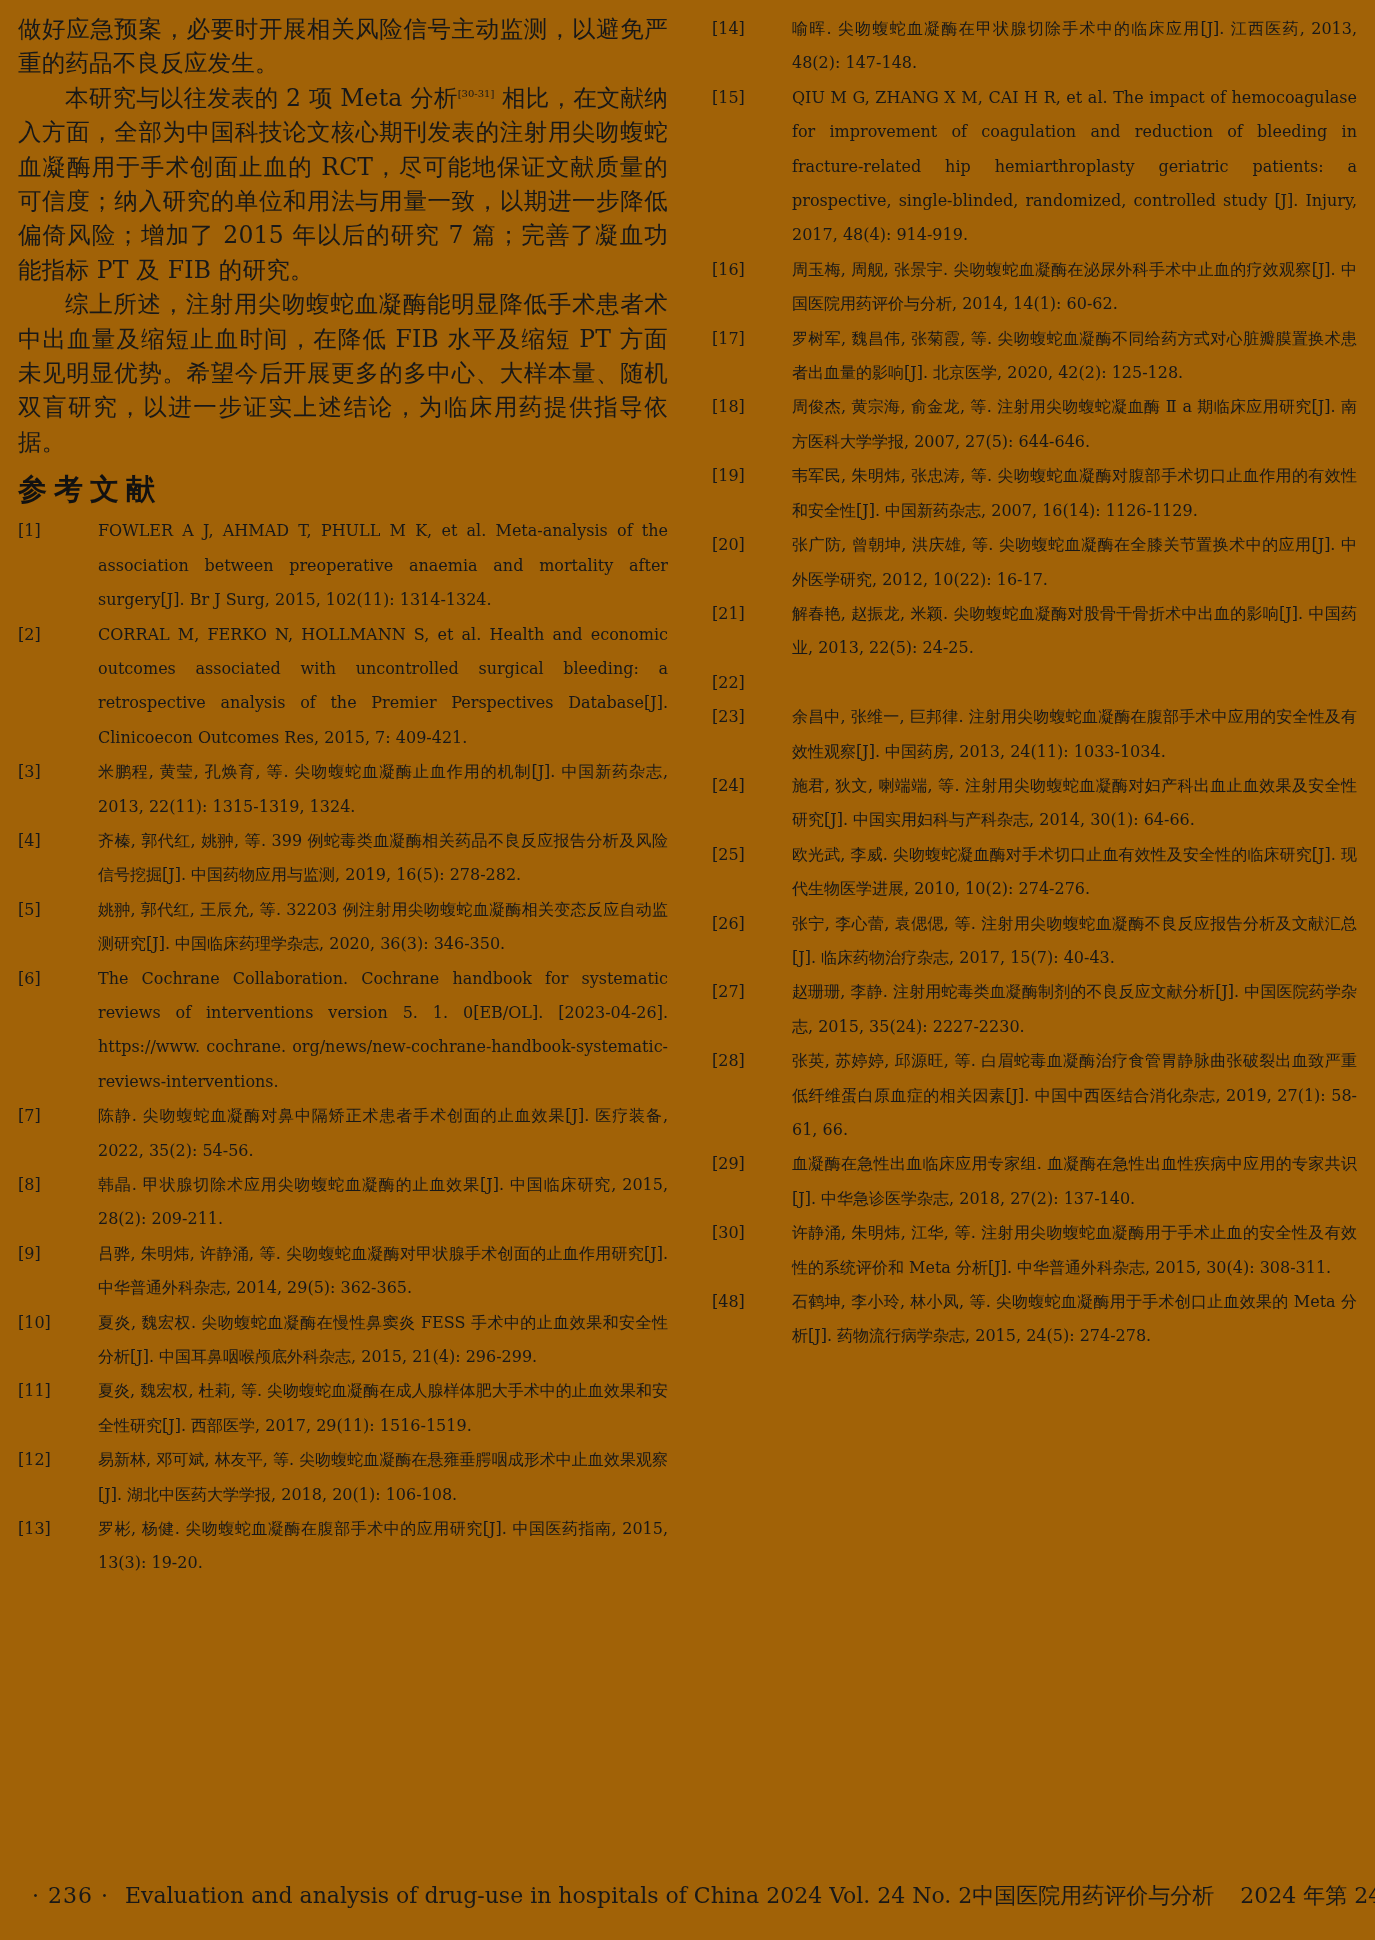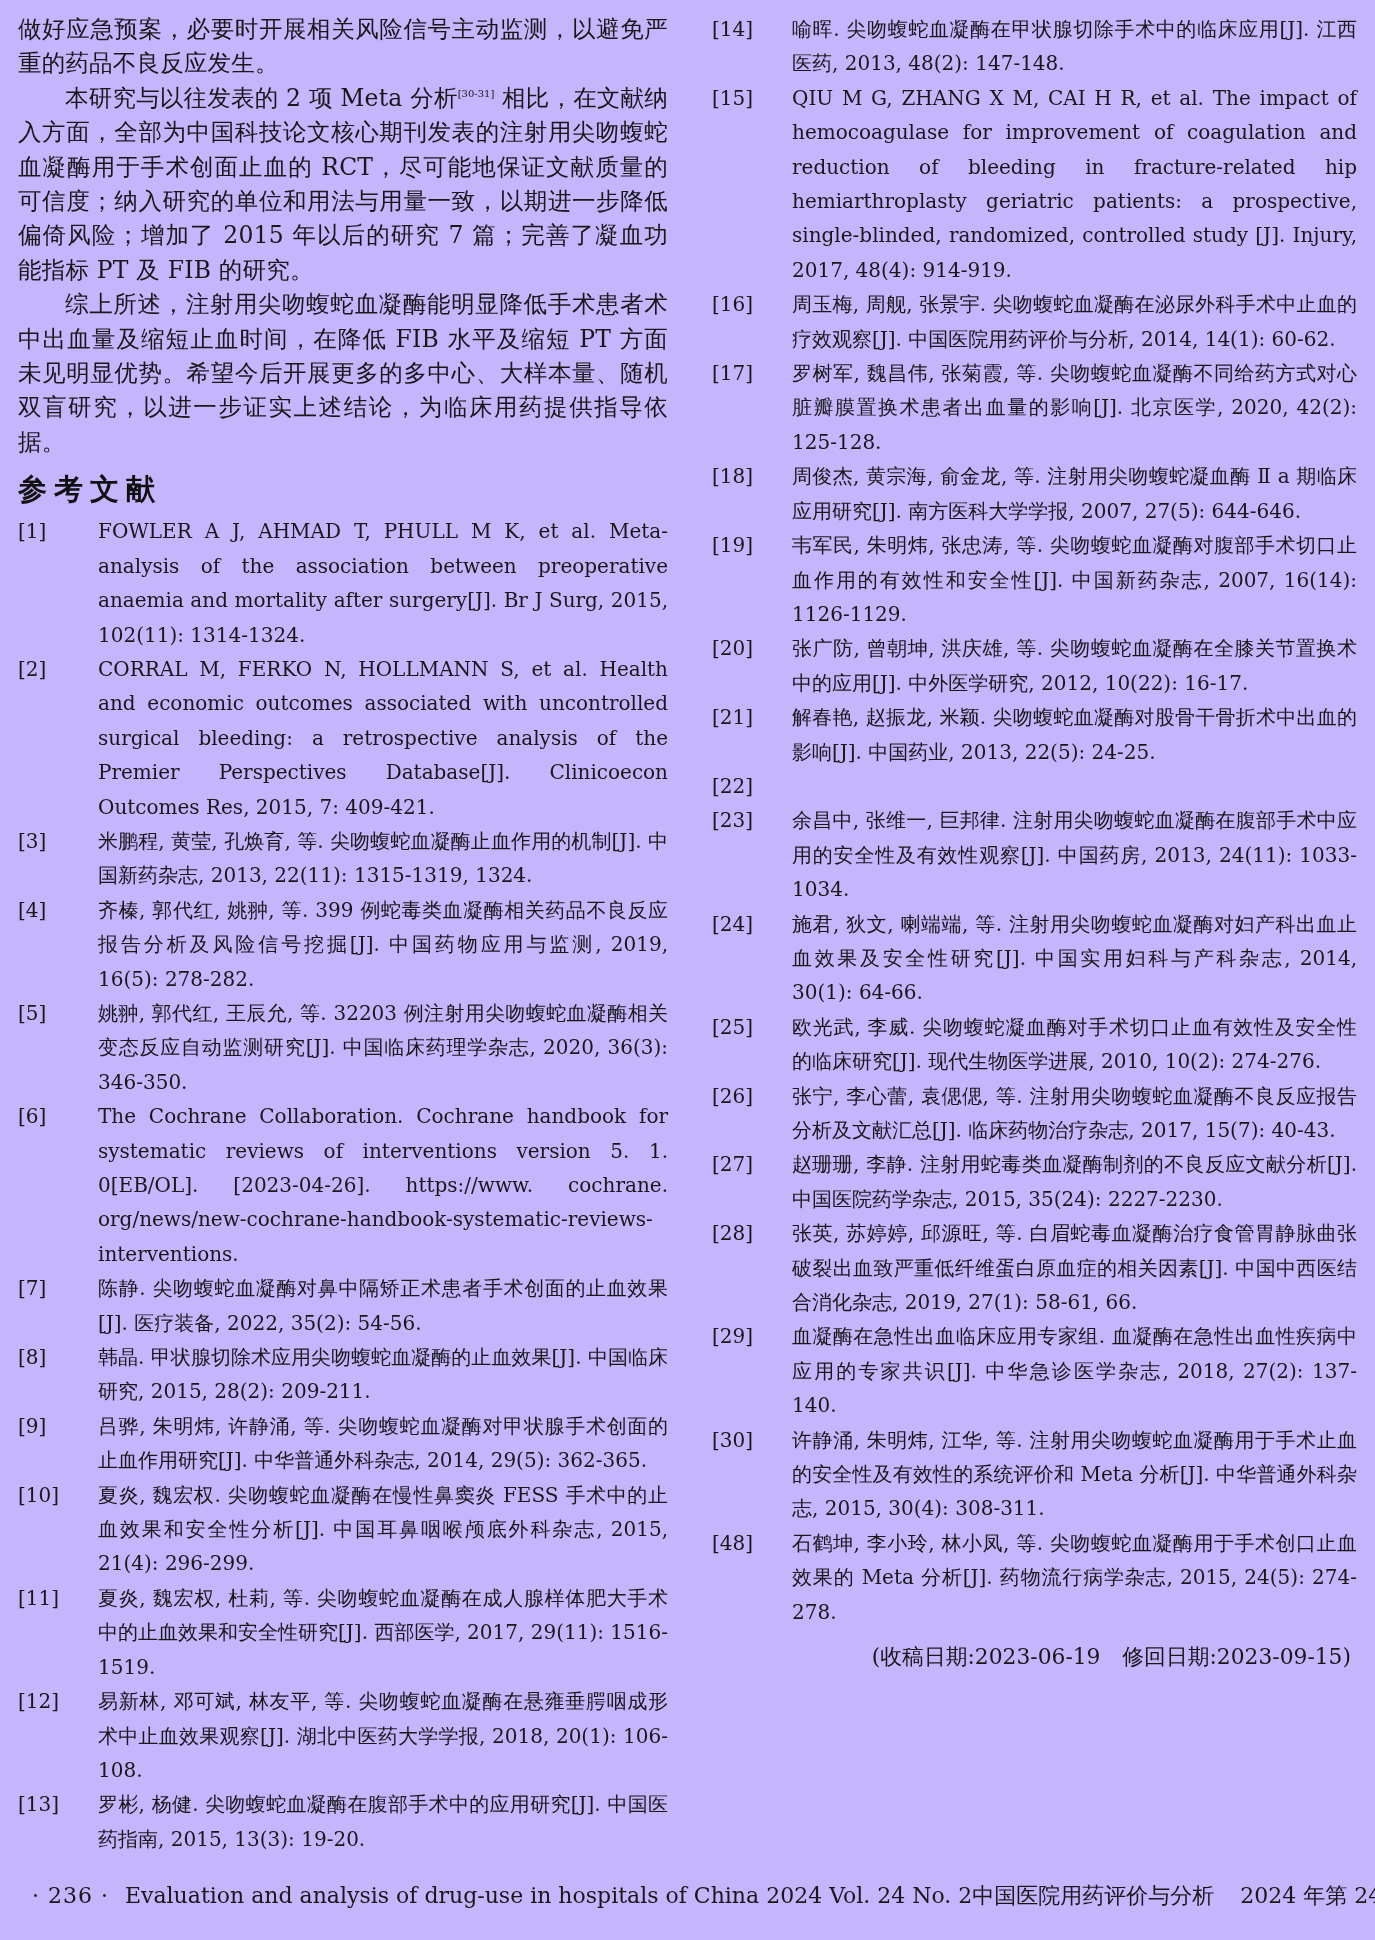--- a/index.html
+++ b/index.html
@@ -4,21 +4,21 @@
 <style>
   html, body { margin: 0; padding: 0; }
   body {
     width: 1375px; height: 1940px;
     background: #f4f4f2;
     font-family: "DejaVu Serif", "Liberation Serif", serif;
   }
   .page {
     position: relative;
     width: 1375px; height: 1940px;
-    background: #c4b5fd;
+    background: #a16207;
     color: #181818;
     overflow: hidden;
   }
   .columns {
     position: absolute;
     left: 18px; top: 12px;
     display: flex;
     gap: 44px;
   }
   .col-left  { width: 650px; }
@@ -45,21 +45,21 @@
     font-weight: 700;
     font-size: 29px;
     line-height: 31px;
     letter-spacing: 7px;
     color: #111;
   }
 
   .ref-list { display: block; }
   .ref-item {
     display: flex;
-    font-size: 20px;
+    font-size: 16px;
     line-height: 34.4px;
   }
   .ref-num {
     flex: 0 0 80px;
     white-space: nowrap;
   }
   .ref-text {
     flex: 1;
     text-align: justify;
     word-break: break-word;
@@ -258,21 +258,20 @@
             <span class="ref-num">[30]</span>
             <span class="ref-text">许静涌, 朱明炜, 江华, 等. 注射用尖吻蝮蛇血凝酶用于手术止血的安全性及有效性的系统评价和 Meta 分析[J]. 中华普通外科杂志, 2015, 30(4): 308-311.</span>
           </div>
 
           <div class="ref-item">
             <span class="ref-num">[48]</span>
             <span class="ref-text">石鹤坤, 李小玲, 林小凤, 等. 尖吻蝮蛇血凝酶用于手术创口止血效果的 Meta 分析[J]. 药物流行病学杂志, 2015, 24(5): 274-278.</span>
           </div>
         </div>
 
-      <p class="dates-line">(收稿日期:2023-06-19　修回日期:2023-09-15)</p>
     </div>
 
   </div>
 
   <div class="footer">
     <div class="footer-left">
       <span class="page-num">· 236 ·</span><span class="journal-en">Evaluation and analysis of drug-use in hospitals of China 2024 Vol. 24 No. 2</span>
     </div>
     <div class="footer-right">
       <span class="journal-cn">中国医院用药评价与分析</span><span class="issue-cn">2024 年第 24 卷第 2 期</span>

